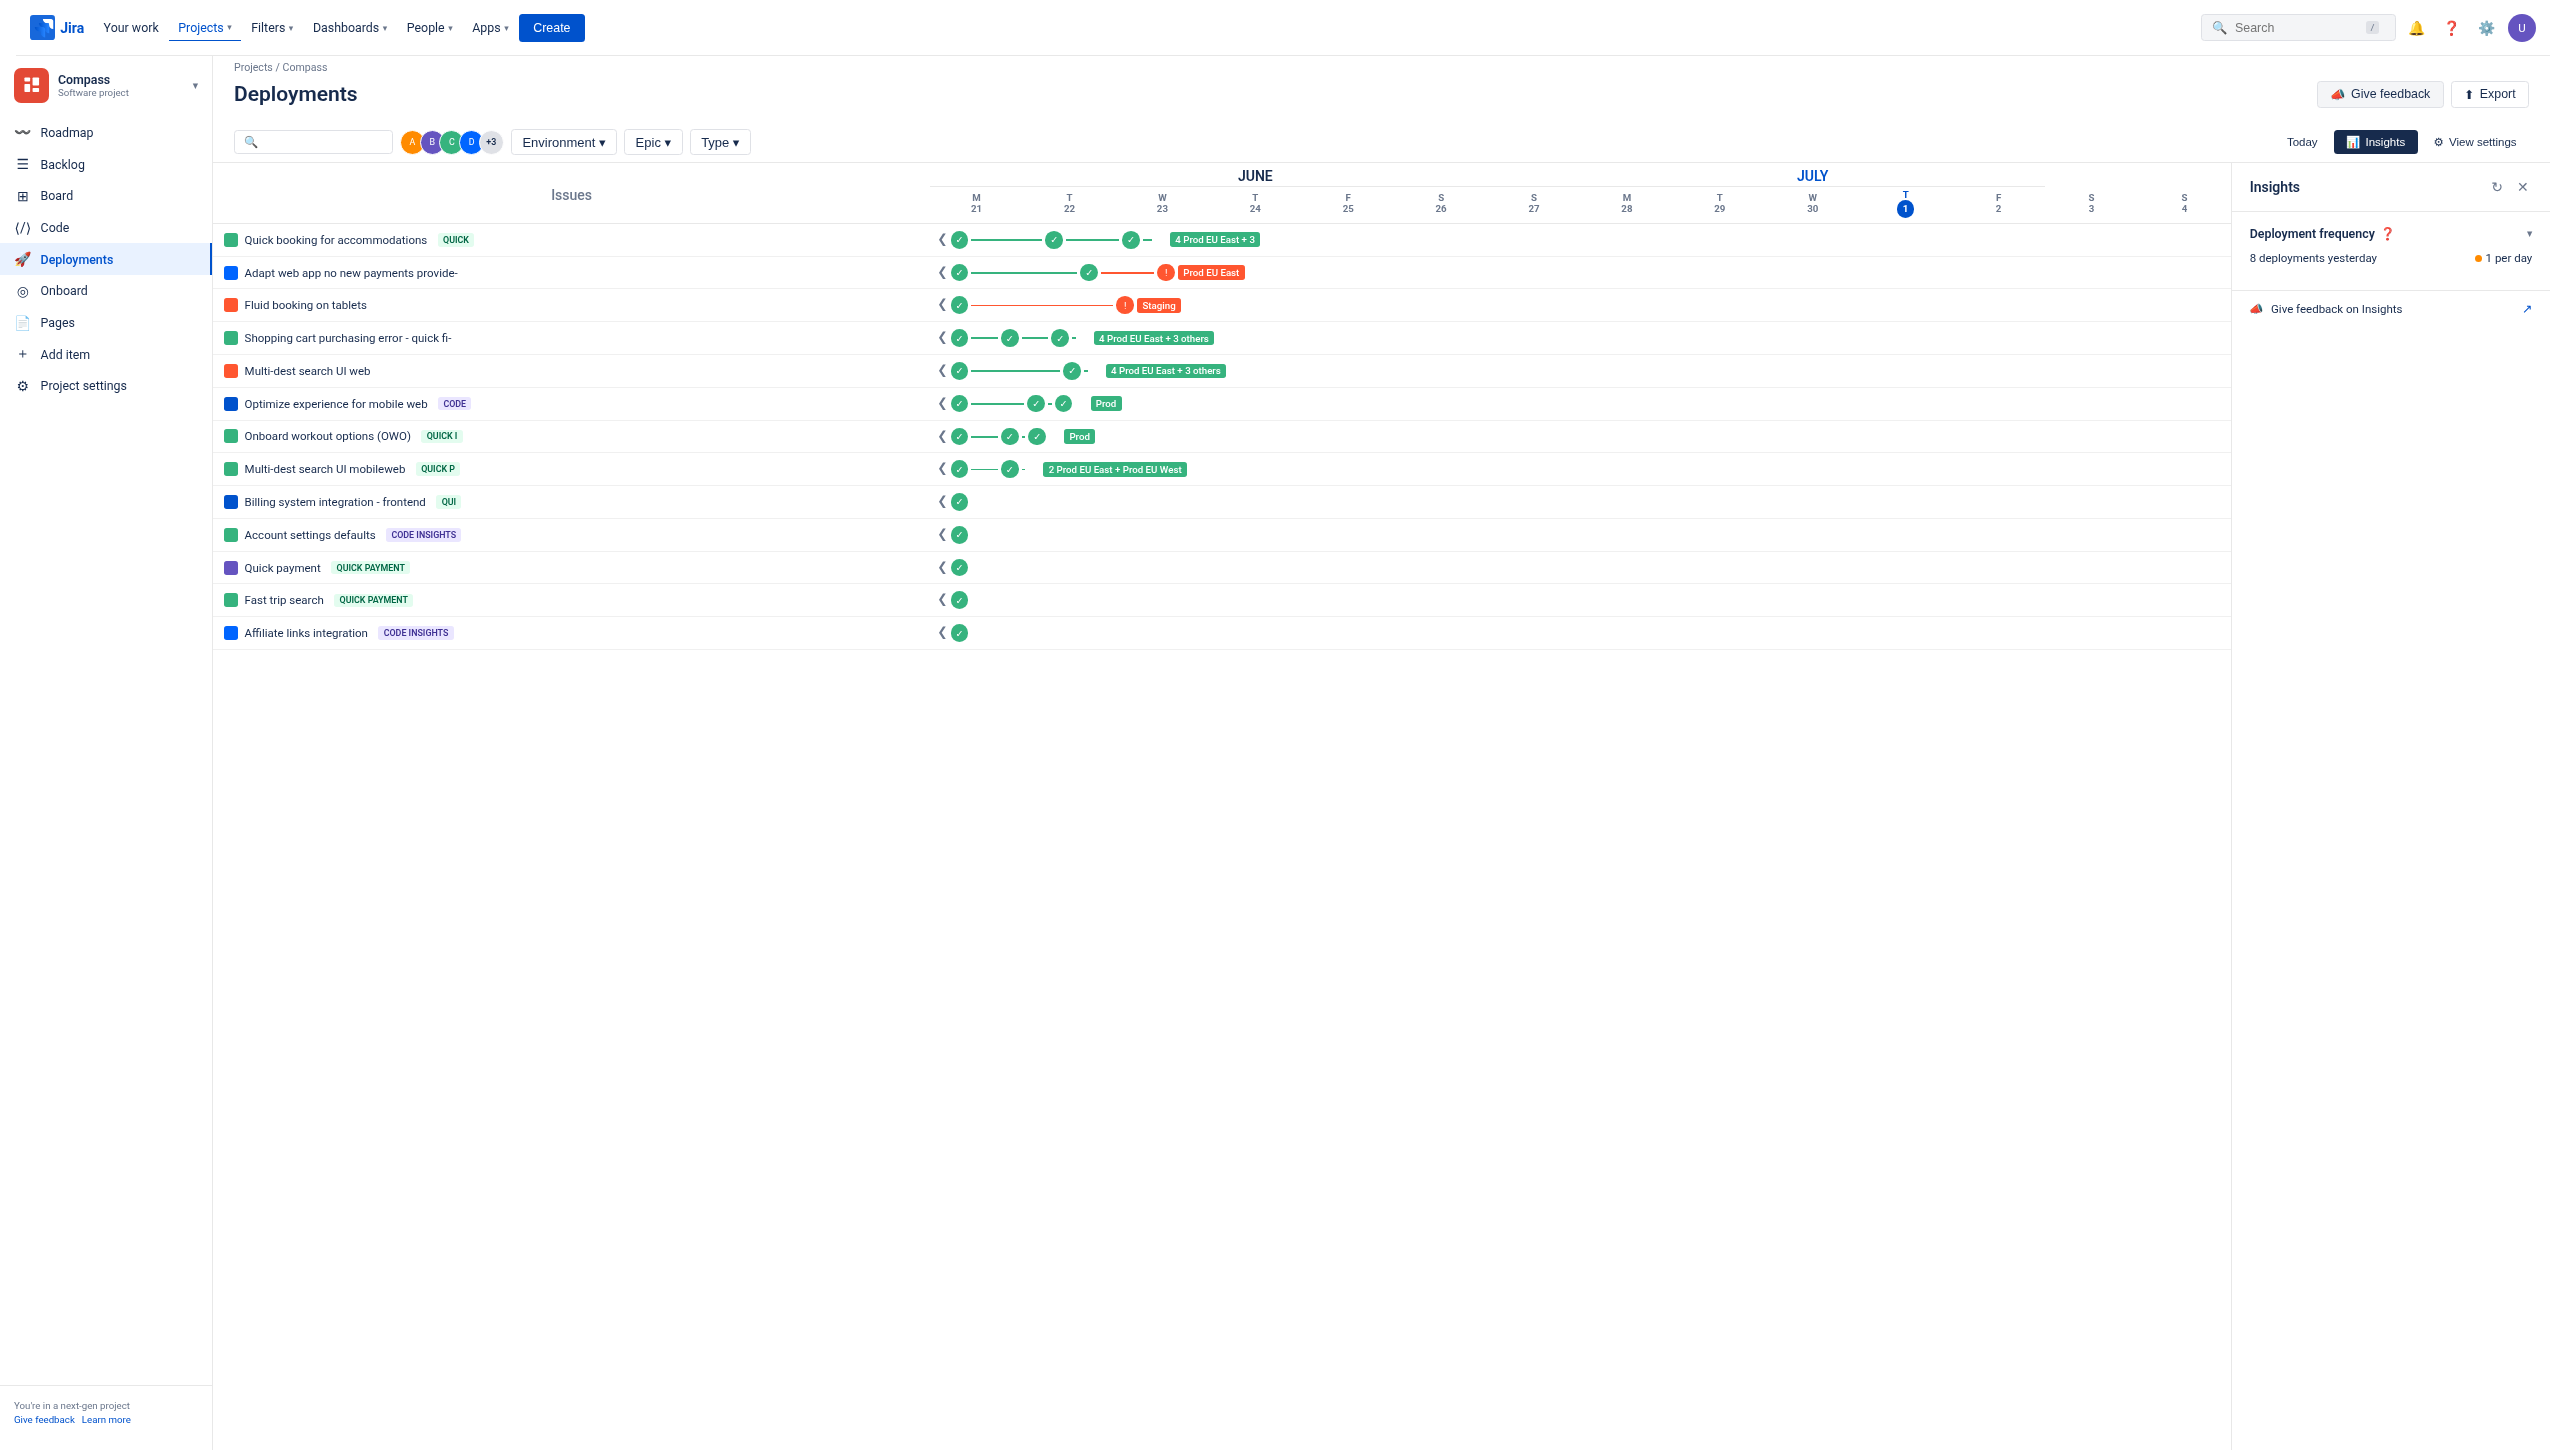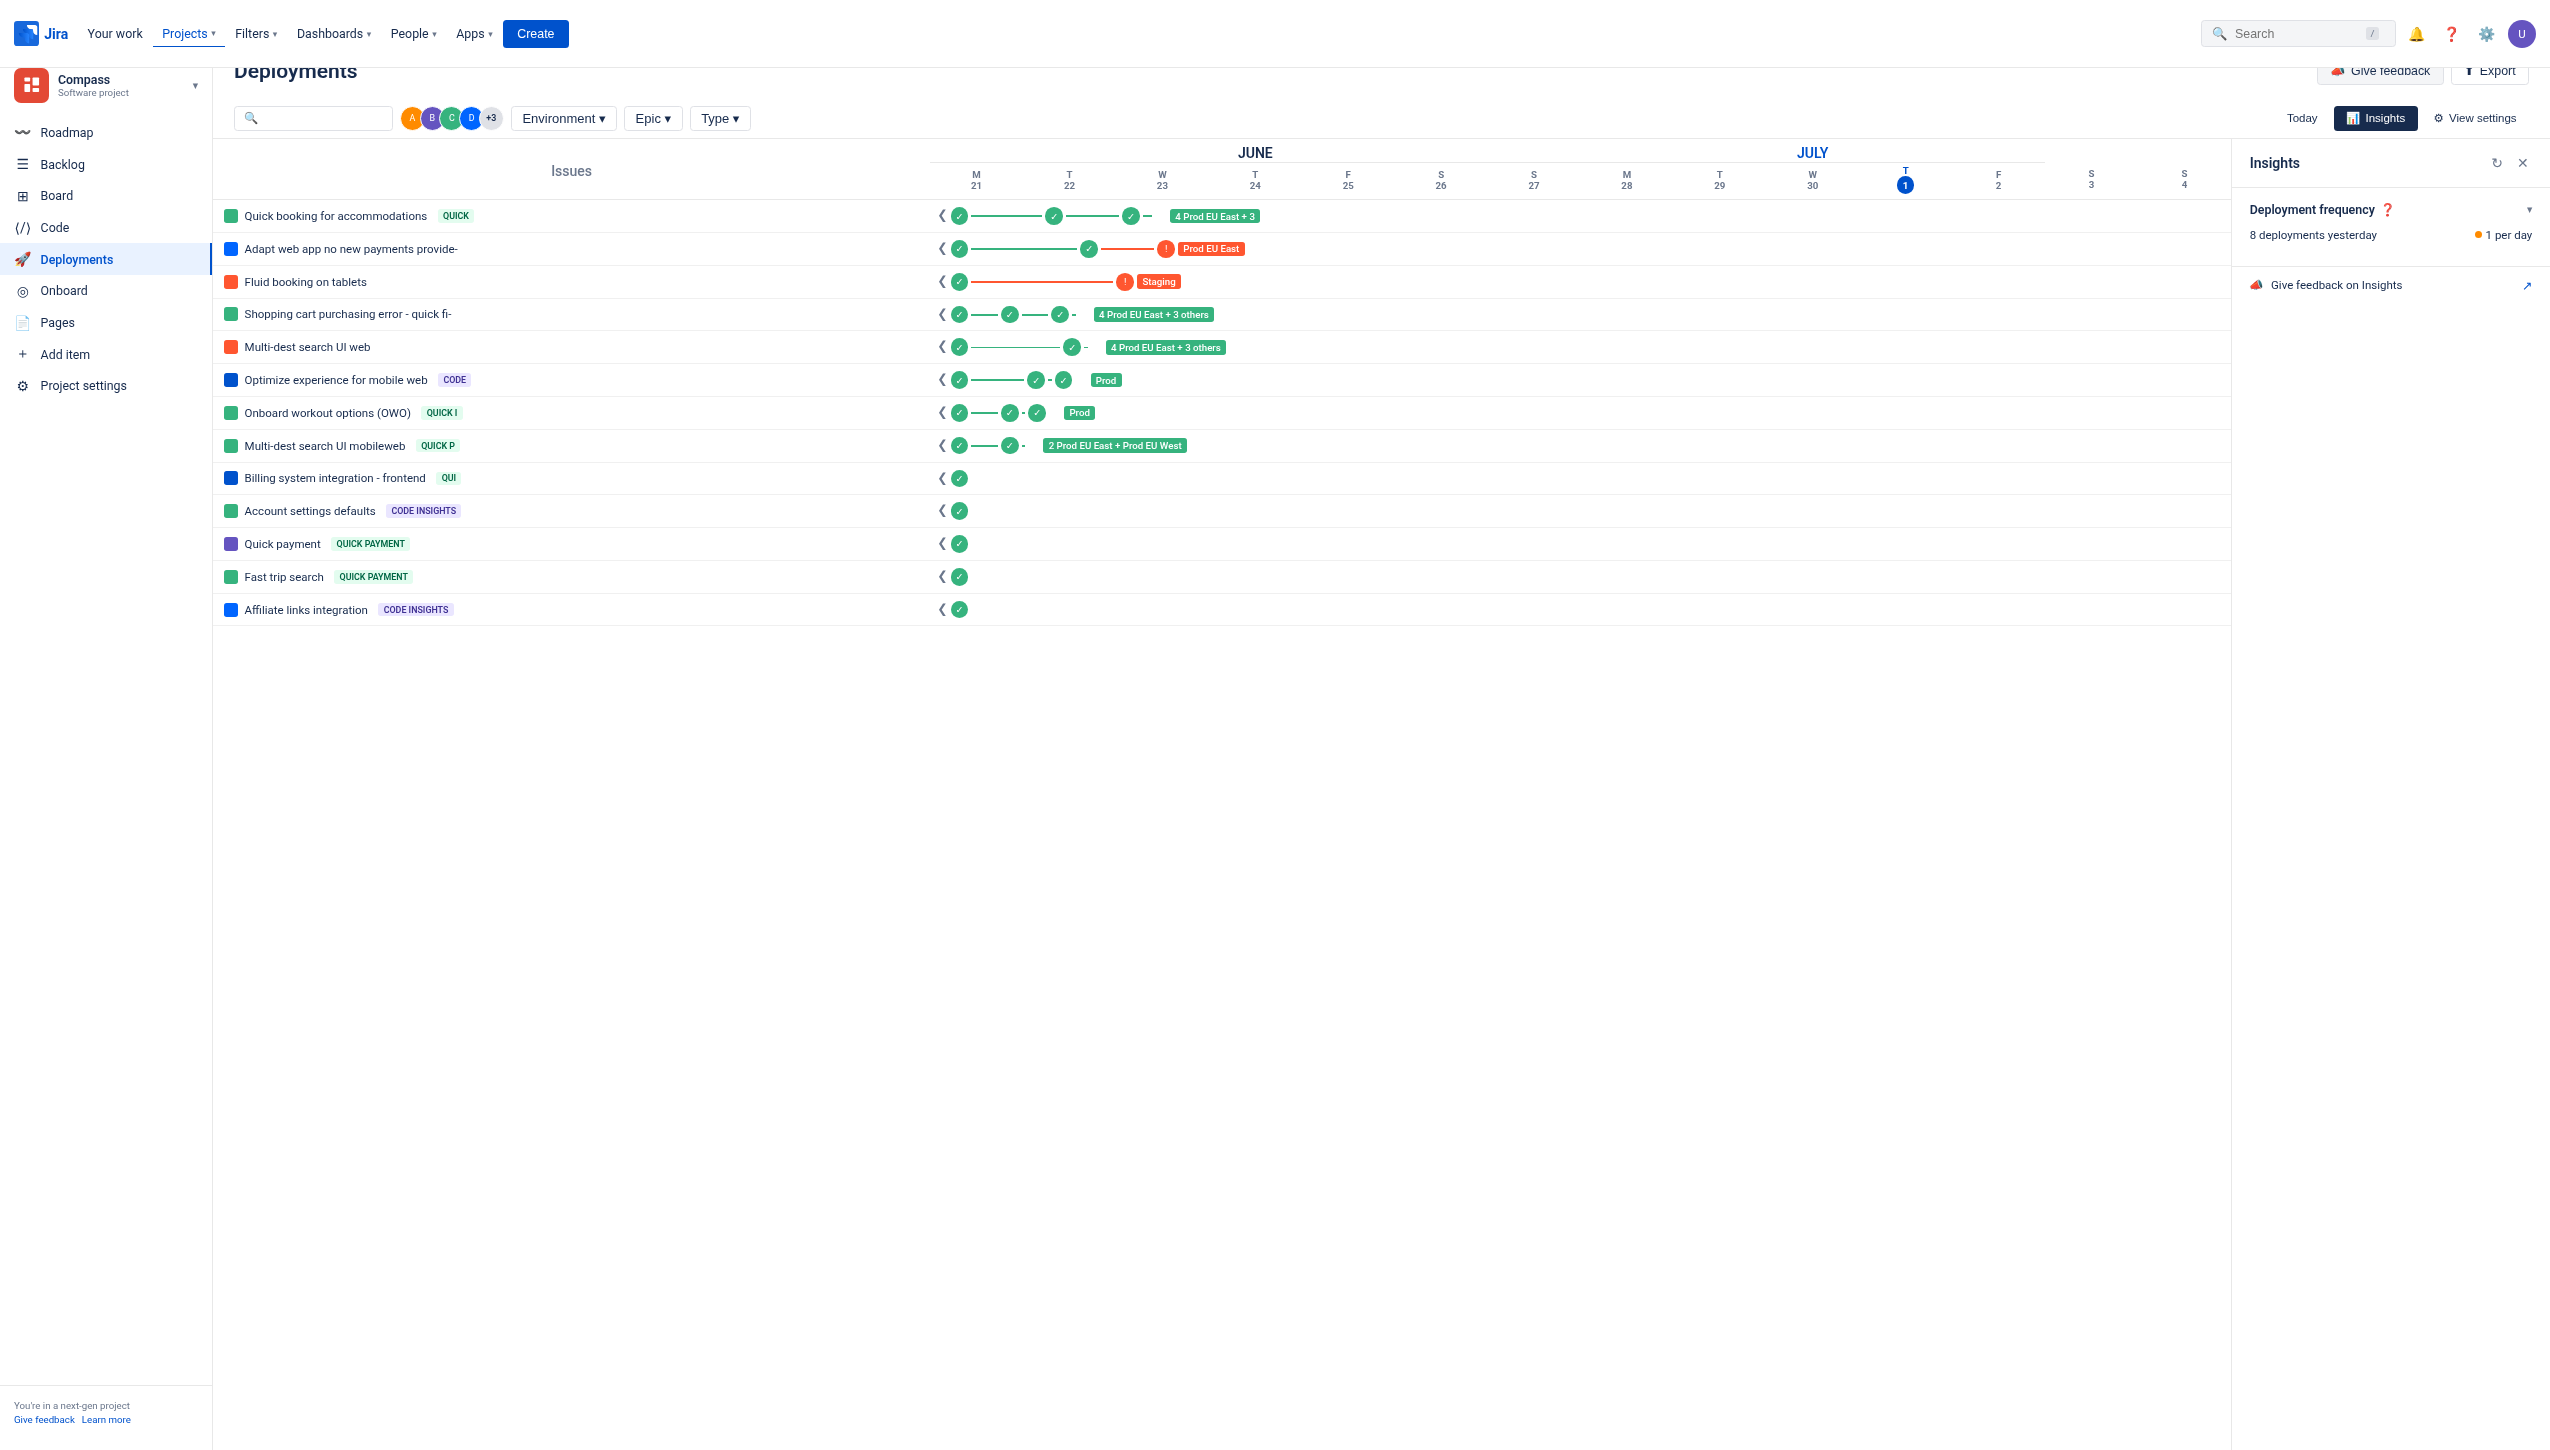--- a/index.html
+++ b/index.html
@@ -1,22 +1,22 @@
 <!DOCTYPE html>
 <html style="font-size:14px"><head>
   <meta charset="utf-8">
   <style>
     * { box-sizing: border-box; margin: 0; padding: 0; }
     body { font-family: -apple-system, BlinkMacSystemFont, 'Segoe UI', Roboto, sans-serif; font-size: 12.4px; background: #fff; overflow: hidden; }
 
     
     .top-nav {
-      display: flex; align-items: center; height: 68px;
+      display: flex; align-items: center; height: 56px;
       background: #fff; border-bottom: 0.9px solid #e8e8e8;
-      padding: 0 14px; gap: 3.5px; position: fixed; top: 0; left: 0; right: 0; z-index: 100;
+      padding: 0 14px; gap: 3.5px; position: fixed; top: 0; left: 16px; right: 0; z-index: 100;
     }
     .nav-logo { display: flex; align-items: center; gap: 5.3px; margin-right: 7px; cursor: pointer; }
     .jira-icon { width: 25px; height: 25px; }
     .nav-items { display: flex; align-items: center; gap: 1.8px; flex: 1; }
     .nav-item {
       padding: 5.3px 8.9px; border-radius: 3.5px; cursor: pointer;
       font-size: 12.4px; color: #172b4d; display: flex; align-items: center; gap: 3.5px;
     }
     .nav-item.active { color: #0052cc; border-bottom: 1.8px solid #0052cc; border-radius: 0; }
     .nav-chevron { font-size: 8.9px; color: #6b778c; }
@@ -324,20 +324,25 @@
     <div class="sidebar-footer">
       <div>You're in a next-gen project</div>
       <div class="sidebar-footer-links">
         <a>Give feedback</a>
         <a>Learn more</a>
       </div>
     </div>
   </aside>
 
   <div class="main-content">
+    <div class="breadcrumb">
+      <span>Projects</span>
+      <span> / </span>
+      <span>Compass</span>
+    </div>
 
     <div class="page-header">
       <h1 class="page-title">Deployments</h1>
       <div class="header-actions">
         <button class="btn-give-feedback">
           <span>📣</span>
           <span>Give feedback</span>
         </button>
         <button class="btn-export">
           <span>⬆</span>

